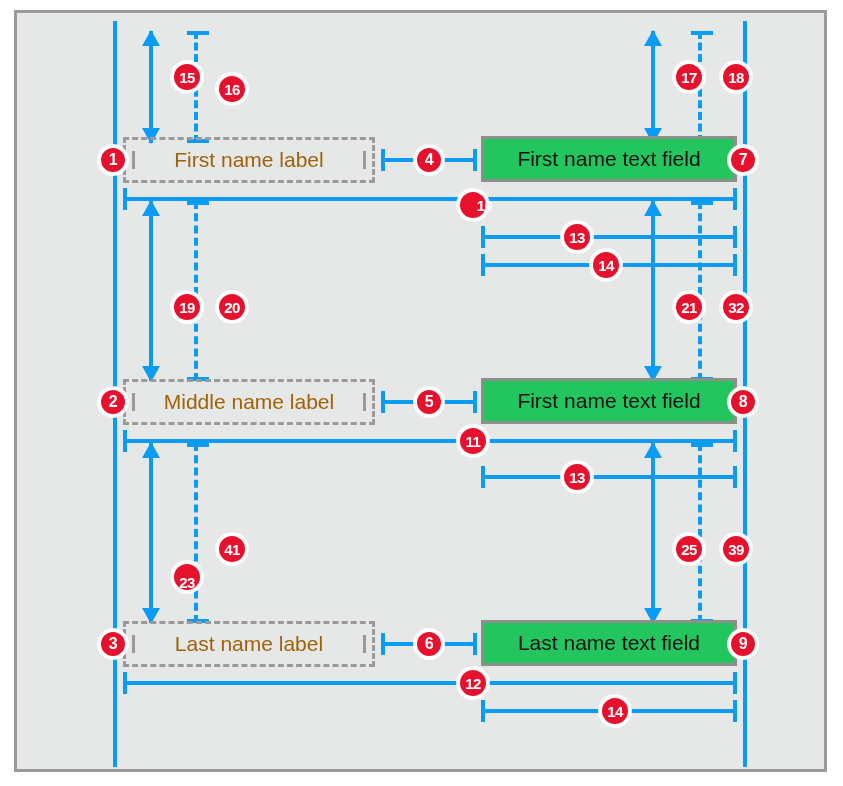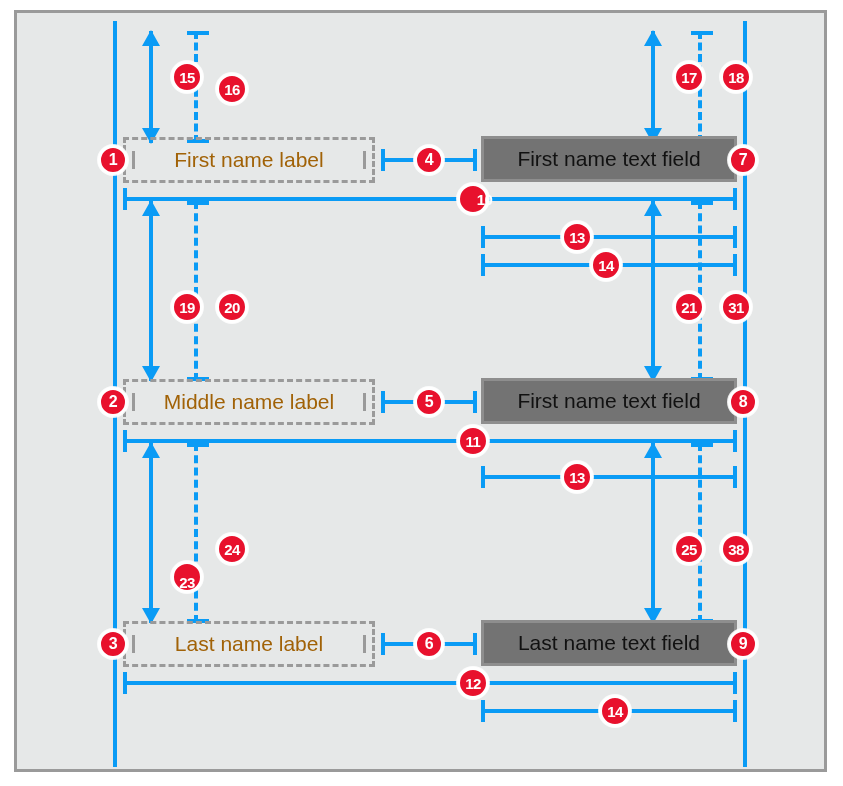--- a/index.html
+++ b/index.html
@@ -107,21 +107,21 @@
     top: 50%;
     margin-top: -9px;
   }
   .labelbox .edgetick.l { left: 6px; }
   .labelbox .edgetick.r { right: 6px; }
 
   
   .fieldbox {
     position: absolute;
     border: 3px solid #8e8e8e;
-    background: #737373;
+    background: #22c55e;
     box-sizing: border-box;
     display: flex;
     align-items: center;
     justify-content: center;
     color: #111111;
     font-size: 21px;
   }
 
   
   .badge {
@@ -269,21 +269,21 @@
       </div>
 
     <div class="badge" style="left:711px; top:374px;">
       <span>8</span>
       </div>
 
     <div class="badge" style="left:711px; top:616px;">
       <span>9</span>
       </div>
 
-    <div class="badge wide" style="left:404px; top:170px;padding-left:23px;">
+    <div class="badge wide" style="left:404px; top:176px;padding-left:23px;">
       <span>10</span>
       </div>
 
     <div class="badge wide" style="left:404px; top:412px;justify-content:center;">
       <span>11</span>
       </div>
 
     <div class="badge wide" style="left:404px; top:654px;text-align:right;">
       <span>12</span>
       </div>
@@ -326,33 +326,33 @@
 
     <div class="badge wide" style="left:163px; top:278px;">
       <span>20</span>
       </div>
 
     <div class="badge wide" style="left:620px; top:278px;">
       <span>21</span>
       </div>
 
     <div class="badge wide" style="left:667px; top:278px;">
-      <span>31</span>
+      <span>32</span>
       </div>
 
     <div class="badge wide" style="left:118px; top:548px;align-items:flex-end;">
       <span>23</span>
       </div>
 
     <div class="badge wide" style="left:163px; top:520px;">
-      <span>24</span>
+      <span>41</span>
       </div>
 
     <div class="badge wide" style="left:620px; top:520px;">
       <span>25</span>
       </div>
 
     <div class="badge wide" style="left:667px; top:520px;">
-      <span>38</span>
+      <span>39</span>
       </div>
 
   </div>
 </div>
 
 </body></html>

